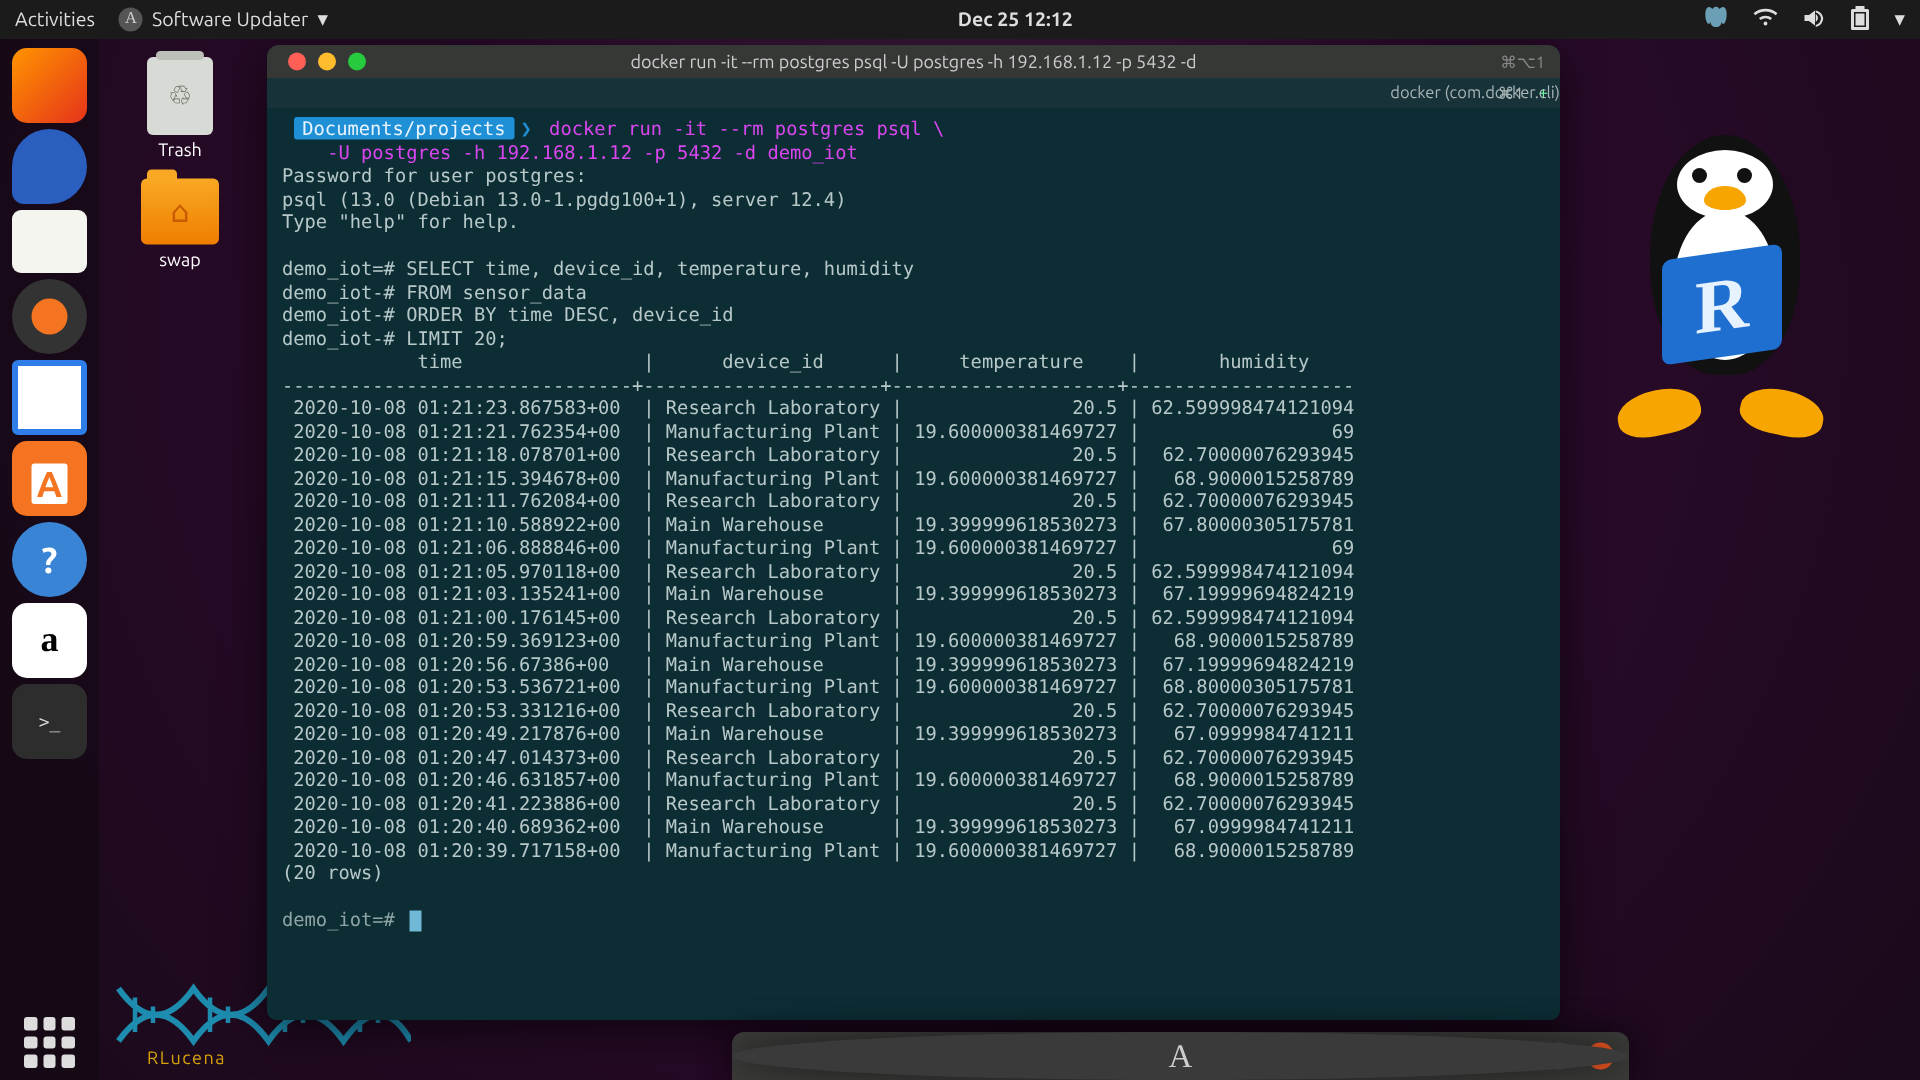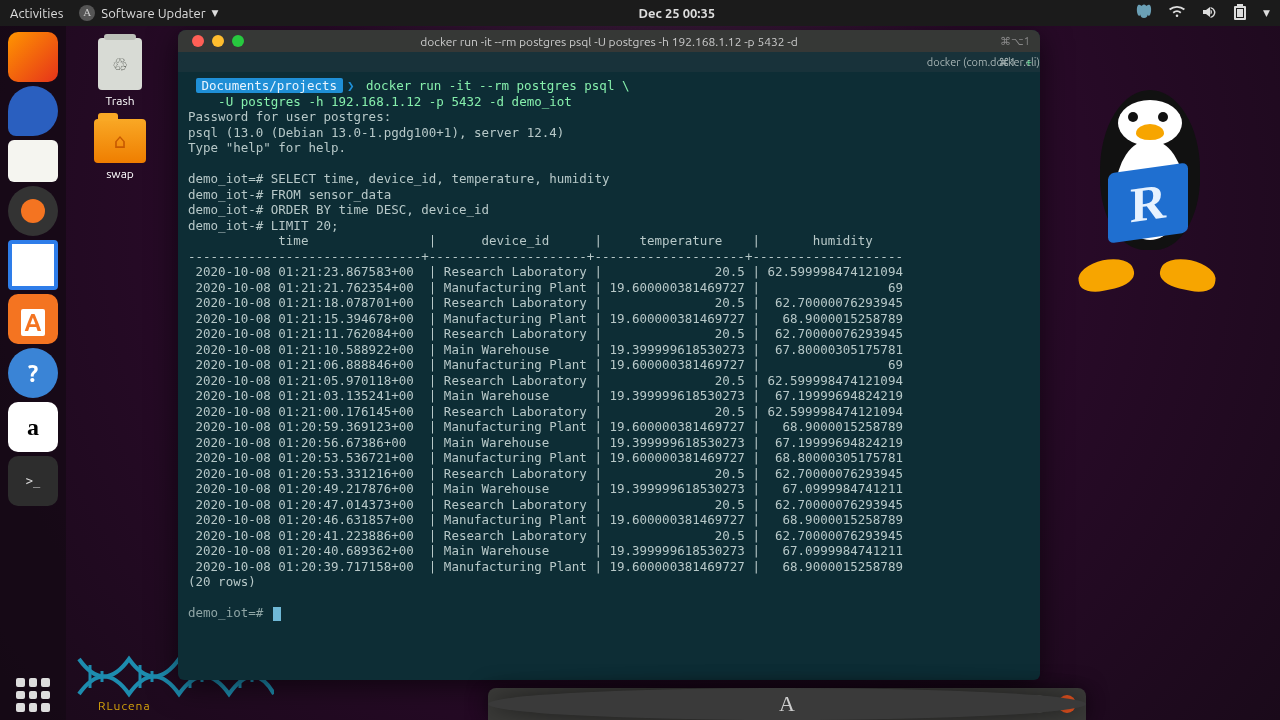--- a/index.html
+++ b/index.html
@@ -88,21 +88,21 @@
   color:#a8b5b5; font-size:11px; position:relative;
 }
 .term-tabbar .tab-right{position:absolute; right:8px; display:flex; gap:10px; align-items:center;}
 .term-body{
   padding:6px 10px 10px; font-family:"DejaVu Sans Mono","Menlo",monospace;
   font-size:12.5px; line-height:15.5px; color:#b7c8c8; white-space:pre;
   letter-spacing:0;
 }
 .prompt-path{ background:#1f8fd6; color:#e8f4ff; padding:0 6px; border-radius:2px;}
 .prompt-arrow{ color:#1f8fd6; margin:0 4px;}
-.cmd{ color:#86efac;}
+.cmd{ color:#d946ef;}
 .dim{ color:#8fa5a5;}
 .cursor-block{ display:inline-block; width:8px; height:14px; background:#6fb8d6; vertical-align:middle; margin-left:2px;}
 
 .mascot{ position:absolute; right:30px; top:80px; width:200px; height:210px; z-index:10;}
 .mascot .body{position:absolute; left:50px; top:10px; width:100px; height:160px; background:#111; border-radius:50% 50% 45% 45%;}
 .mascot .belly{position:absolute; left:66px; top:60px; width:68px; height:100px; background:#fff; border-radius:50%;}
 .mascot .face{position:absolute; left:68px; top:20px; width:64px; height:46px; background:#fff; border-radius:50%;}
 .mascot .eye{position:absolute; width:10px; height:10px; background:#111; border-radius:50%; top:32px;}
 .mascot .eye.l{left:78px;} .mascot .eye.r{left:108px;}
 .mascot .beak{position:absolute; left:86px; top:44px; width:28px; height:16px; background:#f7a500; border-radius:50% 50% 50% 50% / 60% 60% 40% 40%;}
@@ -137,21 +137,21 @@
 
 <div class="topbar">
   <div class="topbar-left">
     <span class="topbar-item">Activities</span>
     <span class="topbar-item">
       <span style="display:inline-block;width:16px;height:16px;border-radius:50%;background:#555;text-align:center;line-height:15px;color:#ccc;font-family:serif;font-size:11px;">A</span>
       <span>Software Updater</span>
       <span class="tri">▼</span>
     </span>
   </div>
-  <div class="topbar-center">Dec 25  00:35</div>
+  <div class="topbar-center">Dec 25  12:12</div>
   <div class="topbar-right">
     <span>
       <svg class="pg-elephant" viewBox="0 0 24 24">
           <path fill="#6a9fb5" d="M4 3c-2 2-2 9 0 13 1 2 3 1 3-1 0 3 2 5 5 5s5-2 5-5c0 2 2 3 3 1 2-4 2-11 0-13-2-2-5 1-5 1s-1-2-3-2-3 2-3 2-3-3-5-1z"></path>
         </svg>
     </span>
     <span class="ind">
       <svg width="16" height="14" viewBox="0 0 16 14">
           <path fill="#ddd" d="M8 12a1.3 1.3 0 100-2.6A1.3 1.3 0 008 12zm-3.2-3.6a5 5 0 016.4 0l1.2-1.4a7 7 0 00-8.8 0zM1.2 5.2a10.5 10.5 0 0113.6 0L16 3.8a12.5 12.5 0 00-16 0z"></path>
         </svg>

